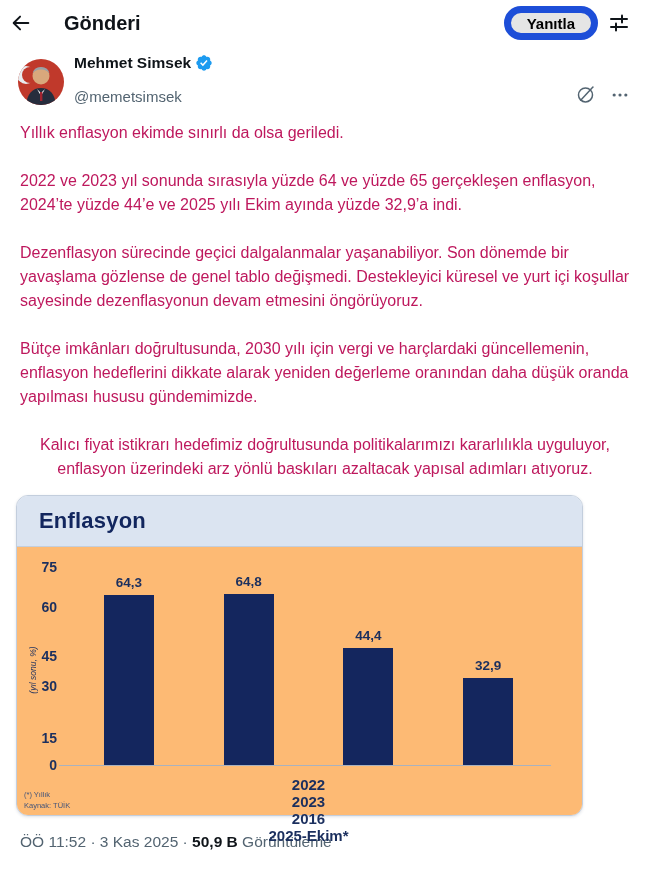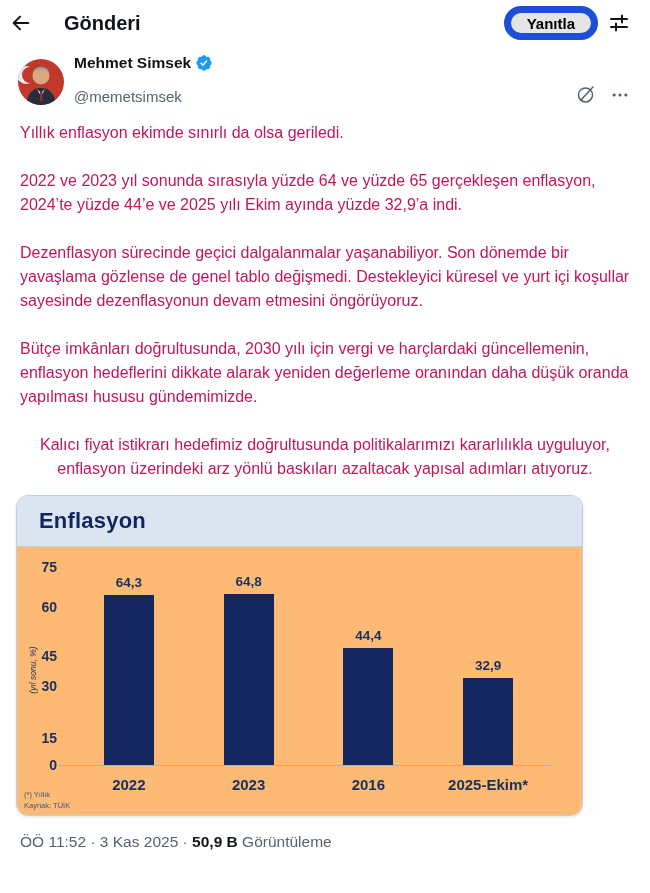--- a/index.html
+++ b/index.html
@@ -45,21 +45,21 @@
   .y-axis-label { position:absolute; left:-24px; top:118px; width:80px; text-align:center;
     transform:rotate(-90deg); font-size:8.5px; font-style:italic; color:#1b2f5e; }
 
   .axis-line { position:absolute; left:42px; top:218px; width:492px; height:1px; background:#a9b2bf; }
 
   .plot-area { position:absolute; left:52px; top:20px; width:479px; height:198px; display:flex; }
   .bar-col { flex:1; display:flex; flex-direction:column; align-items:center; justify-content:flex-end; }
   .bar-value { font-size:13.5px; font-weight:600; color:#1b2f5e; margin-bottom:5px; }
   .bar-rect { width:50px; }
 
-  .x-labels { position:absolute; left:52px; top:229px; width:479px; display:flex; }
+  .x-labels { position:absolute; left:52px; top:229px; width:479px; display:flex;flex-direction:column; }
   .x-label { flex:1; text-align:center; font-size:15px; font-weight:600; color:#1b2f5e; }
 
   .chart-footnotes { position:absolute; left:7px; bottom:3px; font-size:7.5px; line-height:1.45;
     color:#44557a; }
 
   
   .stamp-row { padding:17px 32px 0 20px; font-size:15.5px; color:#536471; }
   .stamp-views { font-weight:700; color:#0f1419; }
 </style>
 </head>

